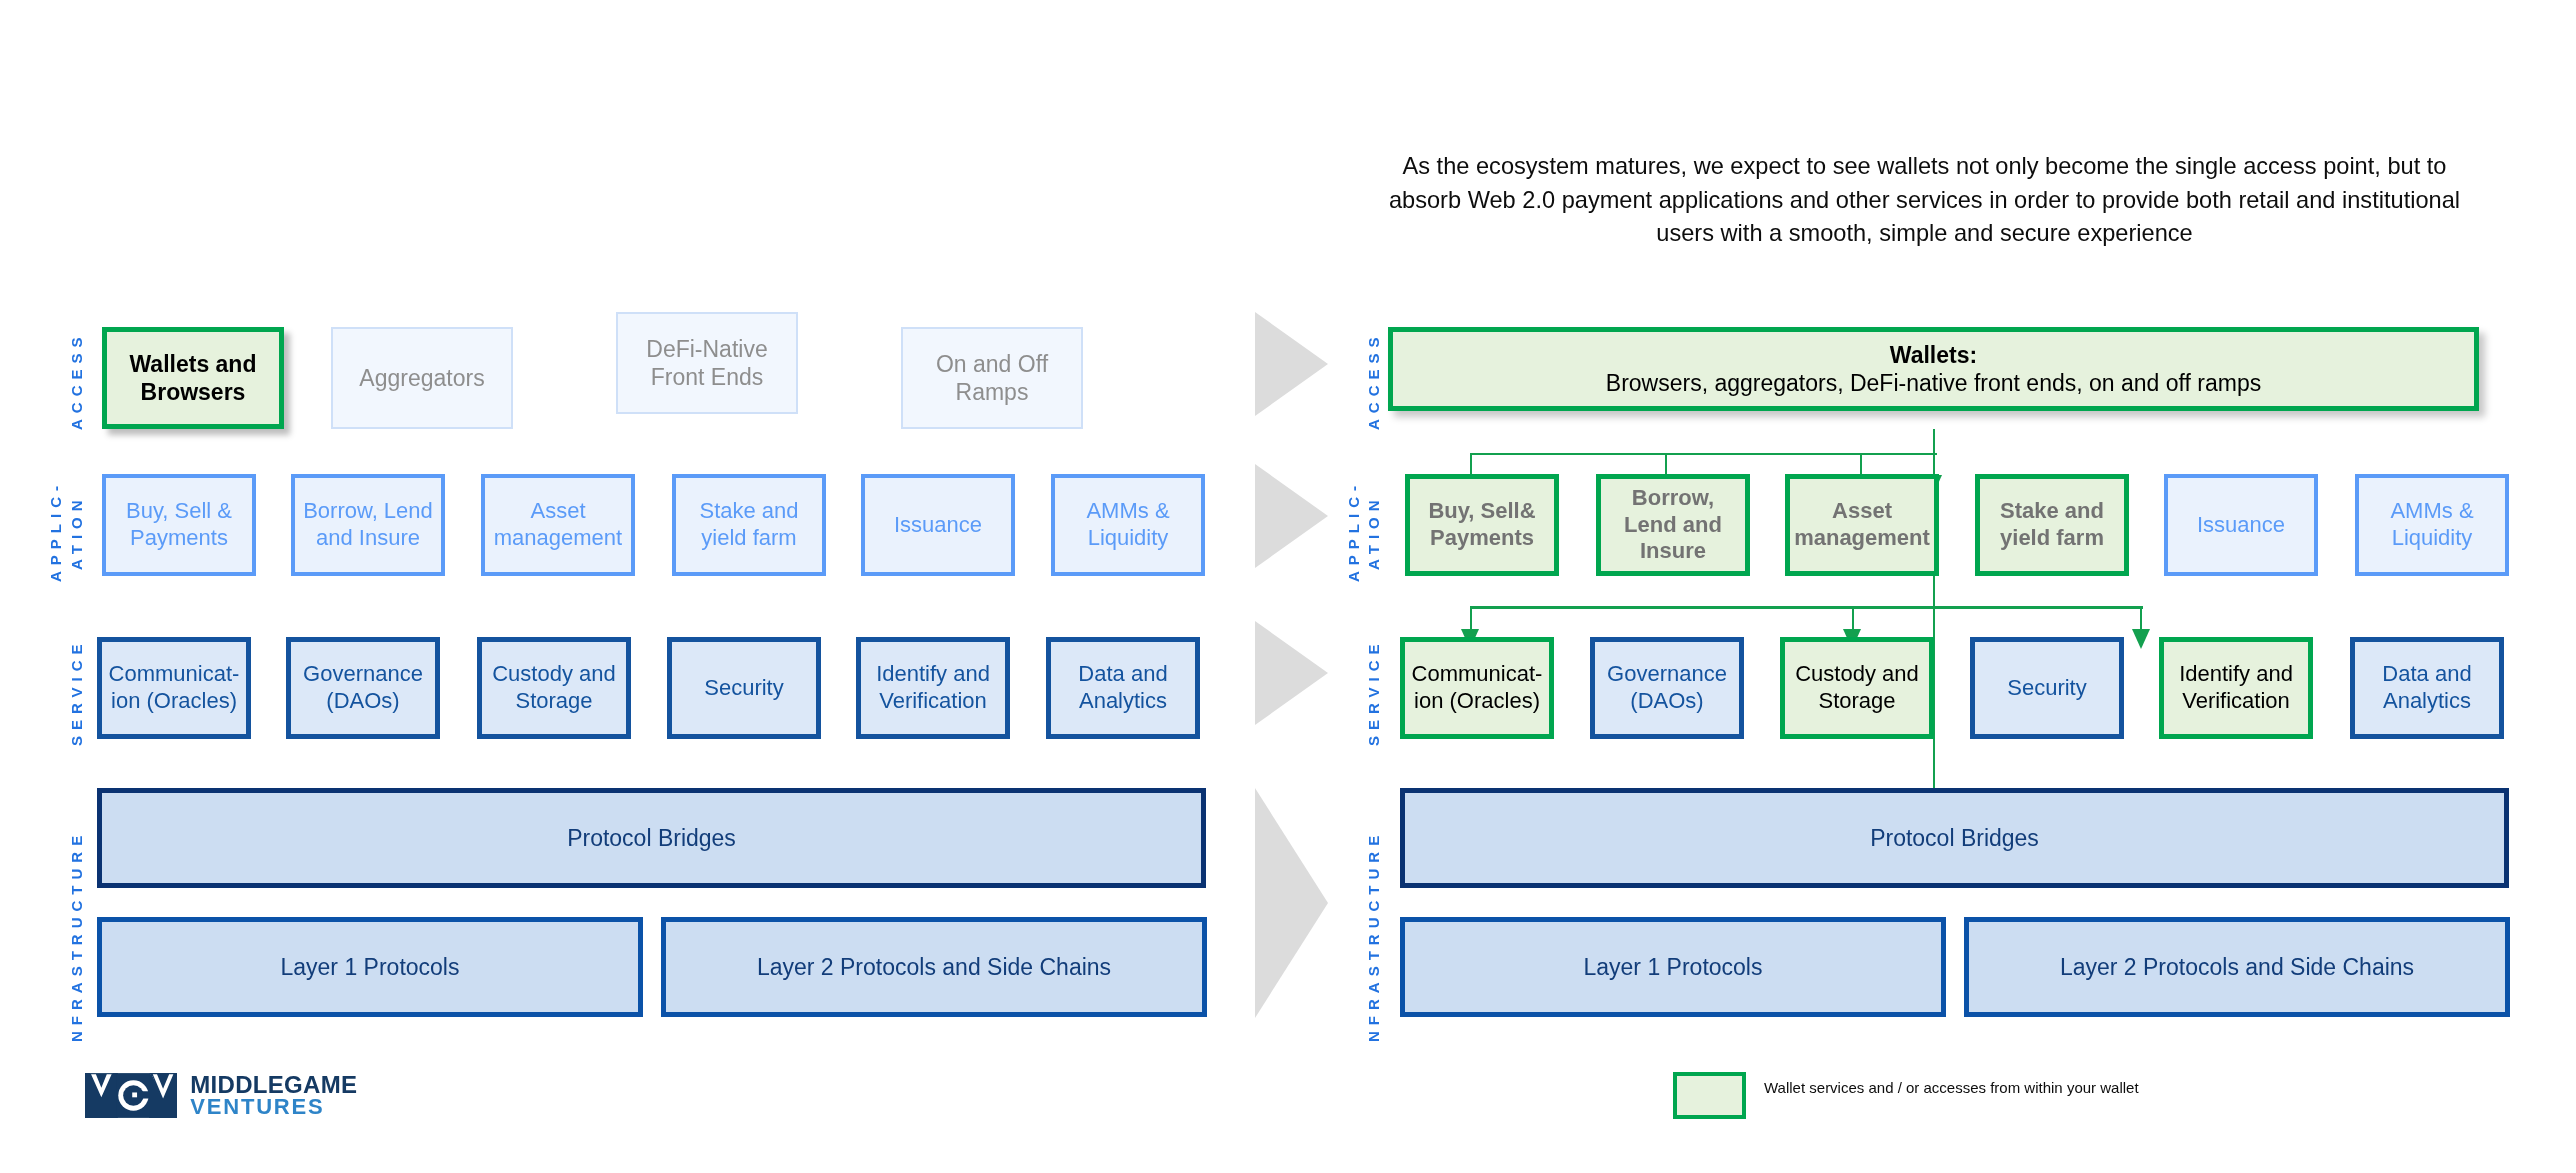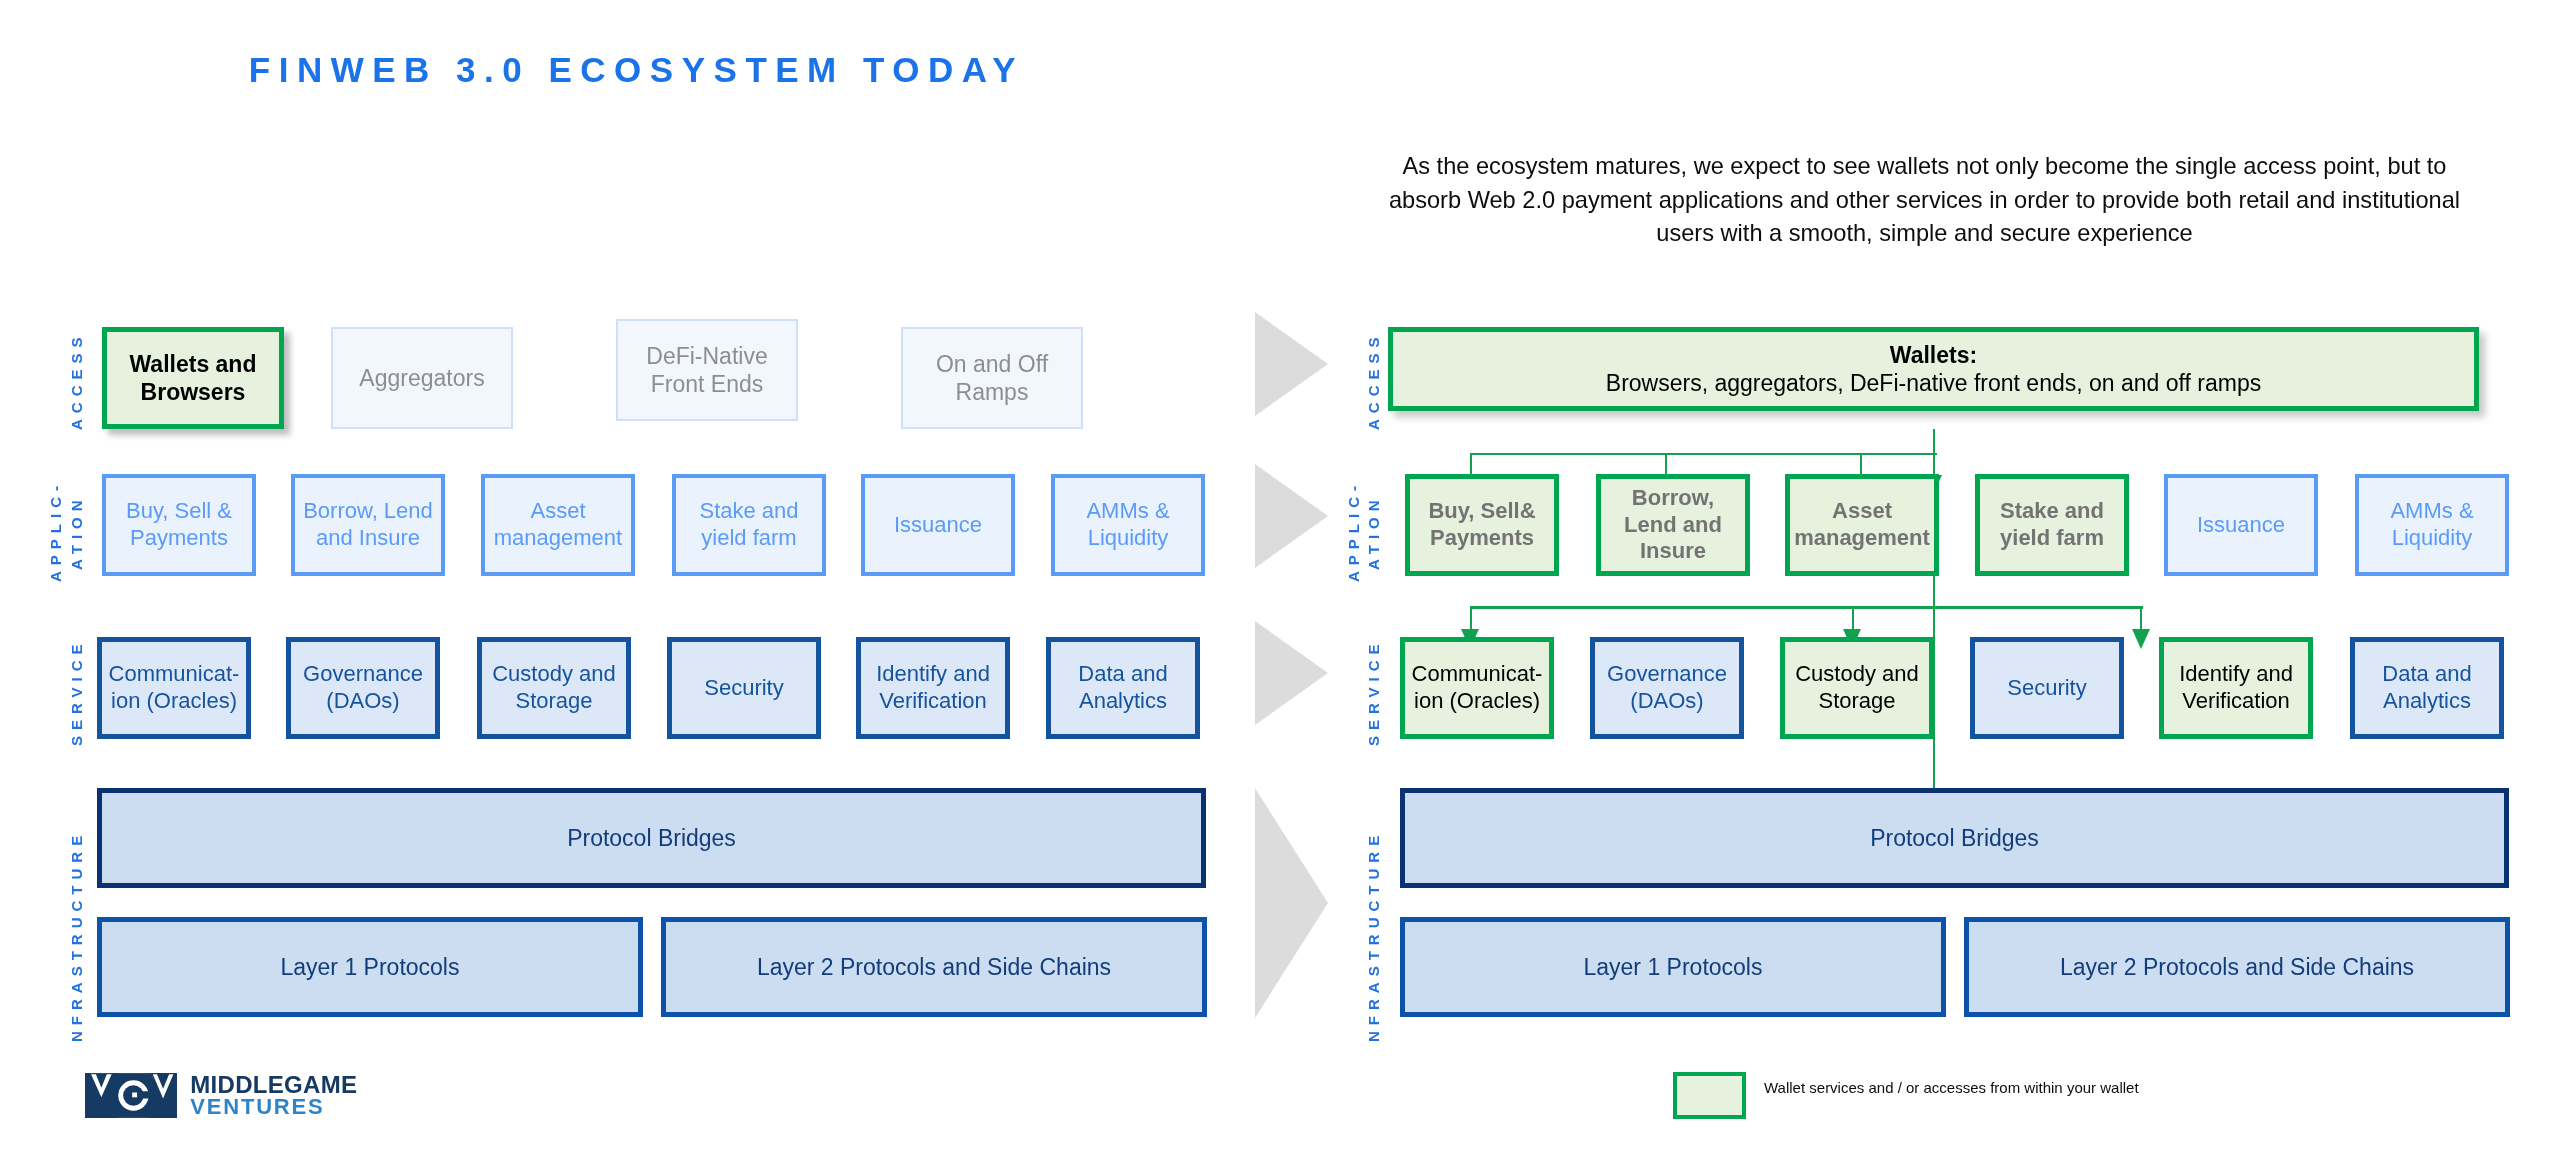--- a/index.html
+++ b/index.html
@@ -74,35 +74,34 @@
   .logo{position:absolute;display:flex;align-items:center;}
   .logo-word{margin-left:13.3px;line-height:.96;}
   .logo-top{font-size:24px;font-weight:700;letter-spacing:0.3px;color:#153a63;}
   .logo-bot{font-size:22px;font-weight:700;letter-spacing:1.8px;color:#2e84c8;}
 </style>
 </head>
 <body>
 
 <div id="stage">
 
-  <div class="panel-title" style="left:97px;top:50px;width:1079px;color:#1a73e8;">FINWEB 3.0 ECOSYSTEM TODAY</div>
 
   <div class="vlabel" style="left:68px;top:430px;">ACCESS</div>
   <div class="vlabel" style="left:47px;top:582px;">APPLIC-</div>
   <div class="vlabel" style="left:68px;top:570px;">ATION</div>
   <div class="vlabel" style="left:68px;top:746px;">SERVICE</div>
   <div class="vlabel" style="left:68px;top:1042px;">NFRASTRUCTURE</div>
 
   <div class="box access-green" style="left:102px;top:327px;width:182px;height:102px;">
     <span>Wallets and Browsers</span>
   </div>
   <div class="box access-blue" style="left:331px;top:327px;width:182px;height:102px;">
     <span>Aggregators</span>
   </div>
-  <div class="box access-blue" style="left:616px;top:319px;width:182px;height:102px;">
+  <div class="box access-blue" style="left:616px;top:312px;width:182px;height:102px;">
     <span>DeFi-Native Front Ends</span>
   </div>
   <div class="box access-blue" style="left:901px;top:327px;width:182px;height:102px;">
     <span>On and Off Ramps</span>
   </div>
 
   <div class="box app-blue" style="left:102px;top:474px;width:154px;height:102px;">
     <span>Buy, Sell &amp; Payments</span>
   </div>
   <div class="box app-blue" style="left:291px;top:474px;width:154px;height:102px;">

